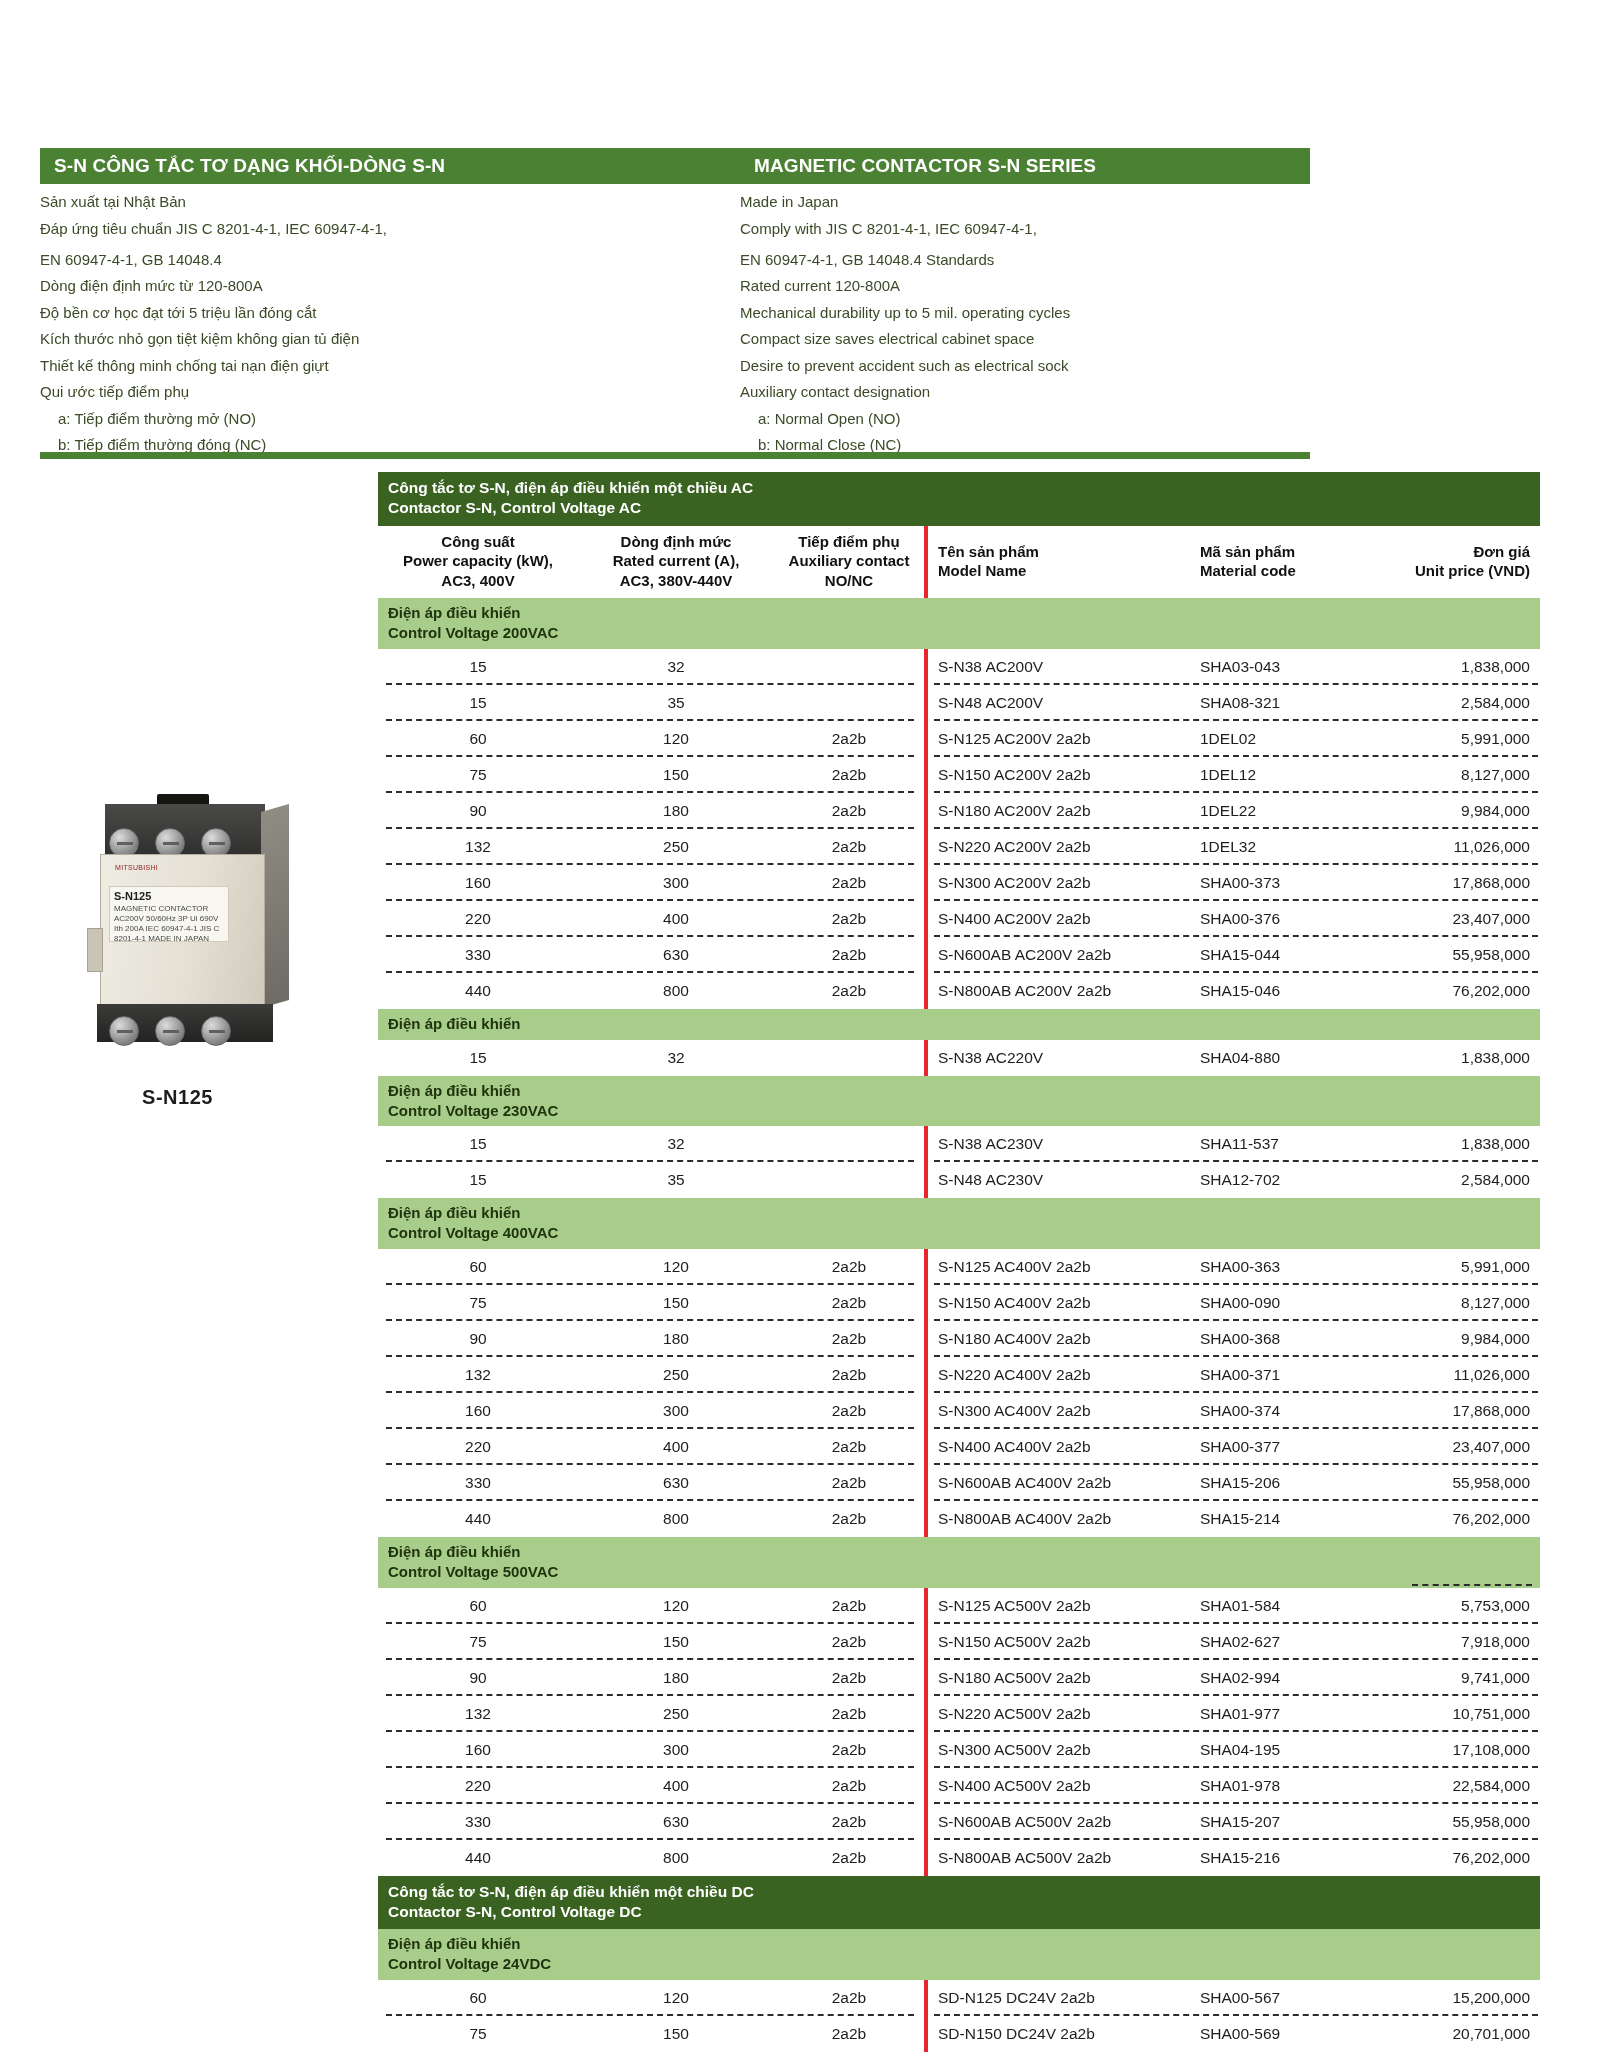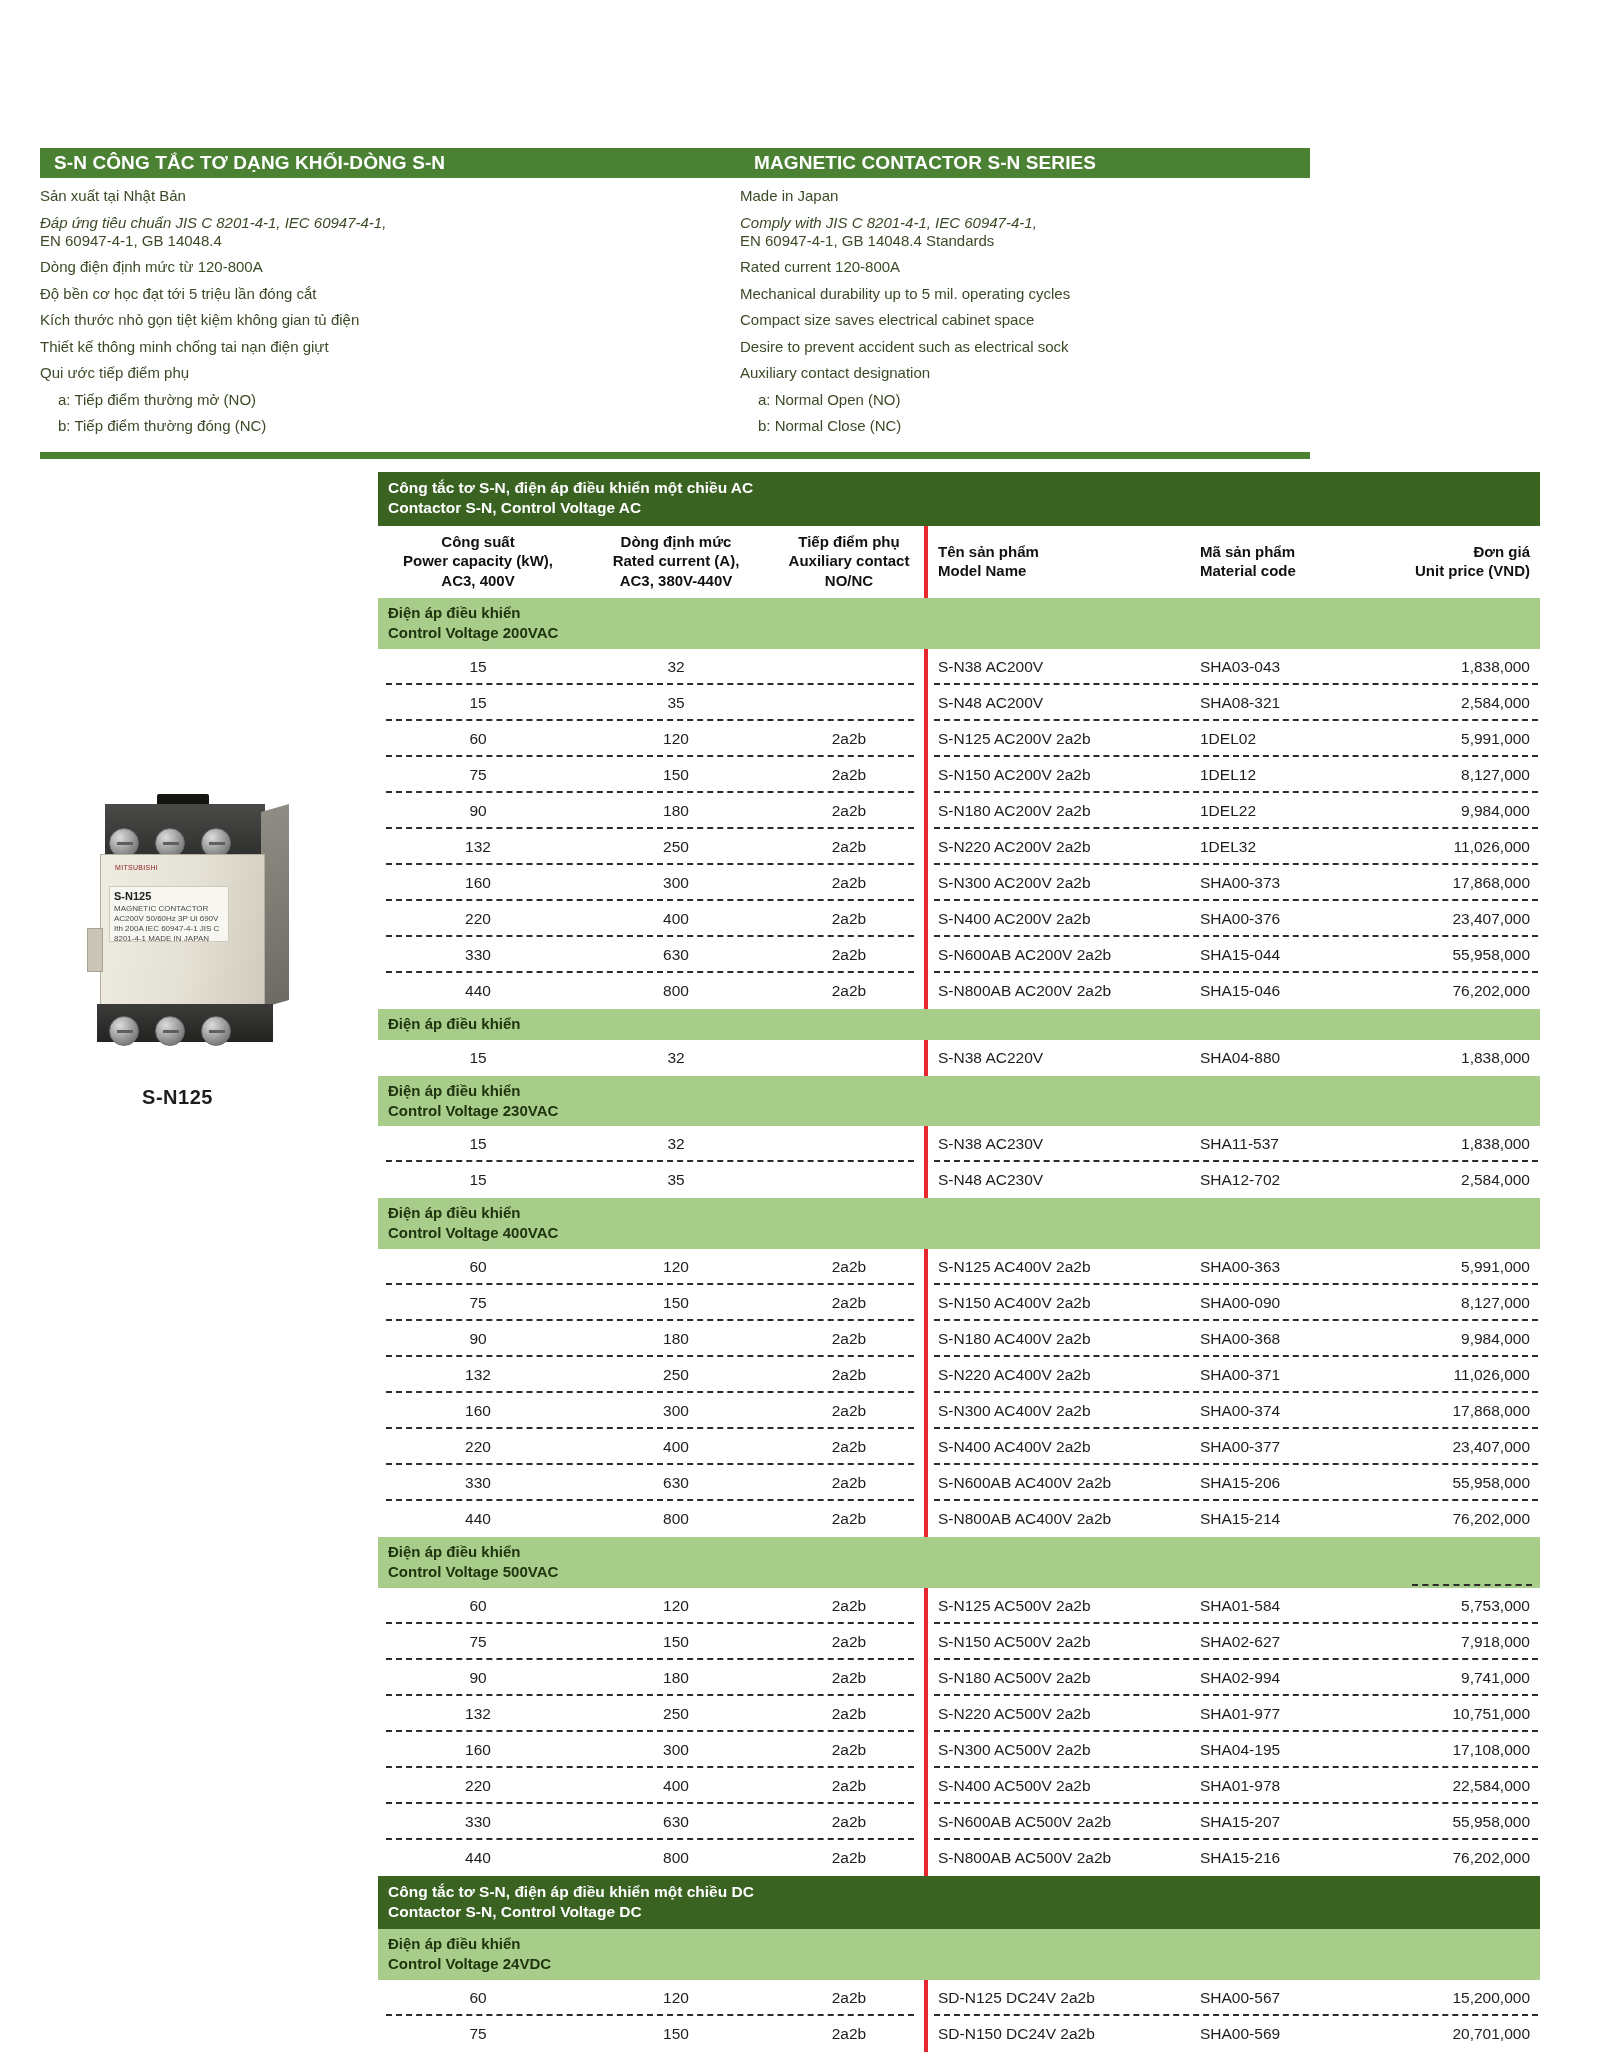--- a/index.html
+++ b/index.html
@@ -17,21 +17,21 @@
   
   .head-wrap {
     position: absolute;
     left: 40px;
     top: 148px;
     width: 1270px;
   }
   .head-bars {
     display: flex;
     width: 100%;
-    height: 30px;
+    height: 36px;
   }
   .head-bar {
     background: #4b8133;
     color: #ffffff;
     font-weight: bold;
     font-size: 19px;
     display: flex;
     align-items: center;
     padding-left: 14px;
     letter-spacing: .1px;
@@ -41,21 +41,21 @@
 
   .head-cols {
     display: flex;
     width: 100%;
     padding-top: 10px;
   }
   .head-col { font-size: 15px; line-height: 1.0; color: #3b4a26; }
   .head-col.left { width: 700px; }
   .head-col.right { width: 570px; }
   .head-col p { margin: 0 0 11.5px 0; }
-  .head-col p.tight { margin-bottom: 3px; font-style: italic; }
+  .head-col p.tight { margin-bottom: 16px; }
   .head-col p.indent { padding-left: 18px; }
 
   .green-rule {
     position: absolute;
     left: 40px;
     top: 452px;
     width: 1270px;
     height: 7px;
     background: #4b8133;
   }

